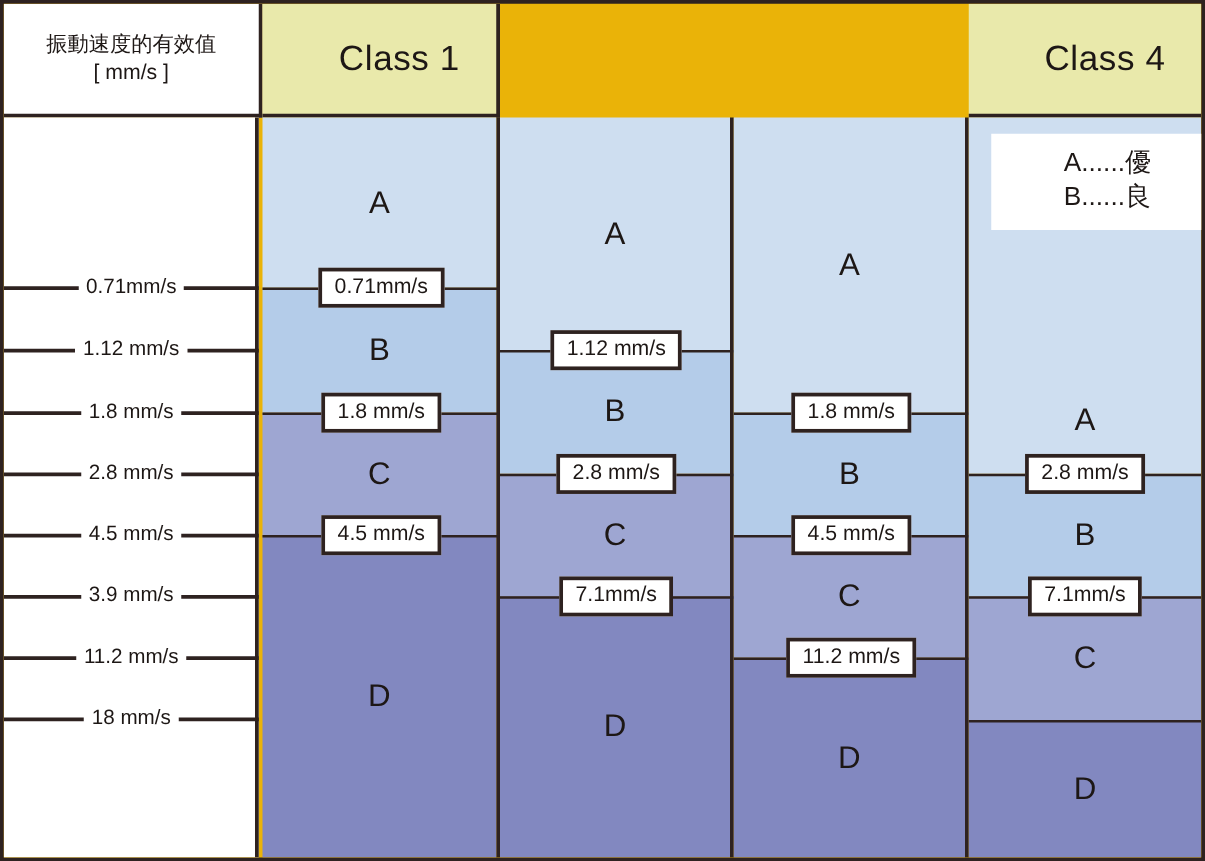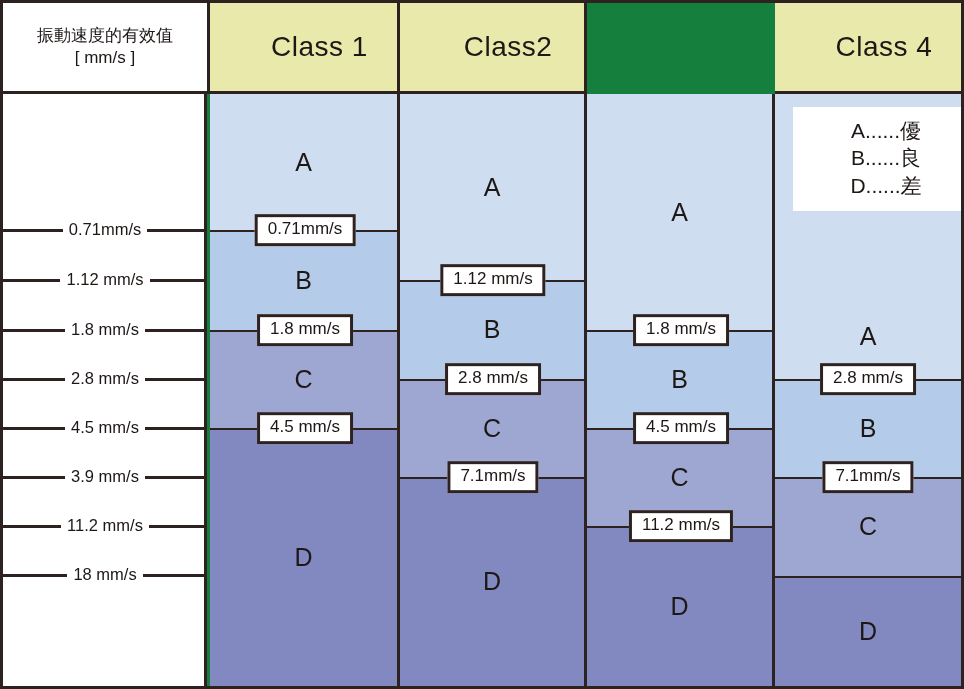--- a/index.html
+++ b/index.html
@@ -9,21 +9,21 @@
   }
   body {
     font-family: "Liberation Sans", "DejaVu Sans", sans-serif;
   }
 
   #chart-root {
     position: relative;
     width: 964px;
     height: 689px;
     box-sizing: border-box;
-    background: #15803d;
+    background: #eab308;
     border: 3px solid #2e2220;
     overflow: hidden;
   }
 
   
   .header-row {
     position: absolute;
     left: 0; top: 0;
     width: 958px;
     height: 91px;
@@ -165,23 +165,20 @@
 
     <div class="hcell scale-head" style="left:0; width:207px;">
       <span>振動速度的有效值</span>
       <span>[ mm/s ]</span>
     </div>
 
     <div class="hcell class-head" style="left:207px; width:190px;">
       <span>Class 1</span>
     </div>
 
-    <div class="hcell class-head" style="left:397px; width:187px;">
-      <span>Class2</span>
-    </div>
 
 
     <div class="hcell class-head last" style="left:772px; width:186px;">
       <span>Class 4</span>
     </div>
   </div>
 
   <div class="body-area">
 
     <div class="scale-col">
@@ -302,21 +299,20 @@
       <div class="band" style="top:482px; height:110px; background:#8288c0;">
         <span class="band-letter">D</span>
       </div>
       <div class="boundary" style="left:0; top:285px; width:186px;"></div>
       <div class="boundary" style="left:0; top:383px; width:186px;"></div>
       <div class="boundary" style="left:0; top:482px; width:186px;"></div>
 
       <div class="legend-box" style="left:18px; top:13px; width:150px;">
         <div class="legend-line">A......優</div>
         <div class="legend-line">B......良</div>
-        <div class="legend-line">D......差</div>
       </div>
     </div>
 
     <div class="callout" style="left:302px; top:136px;">0.71mm/s</div>
     <div class="callout" style="left:302px; top:236px;">1.8 mm/s</div>
     <div class="callout" style="left:302px; top:334px;">4.5 mm/s</div>
 
     <div class="callout" style="left:490px; top:186px;">1.12 mm/s</div>
     <div class="callout" style="left:490px; top:285px;">2.8 mm/s</div>
     <div class="callout" style="left:490px; top:383px;">7.1mm/s</div>

